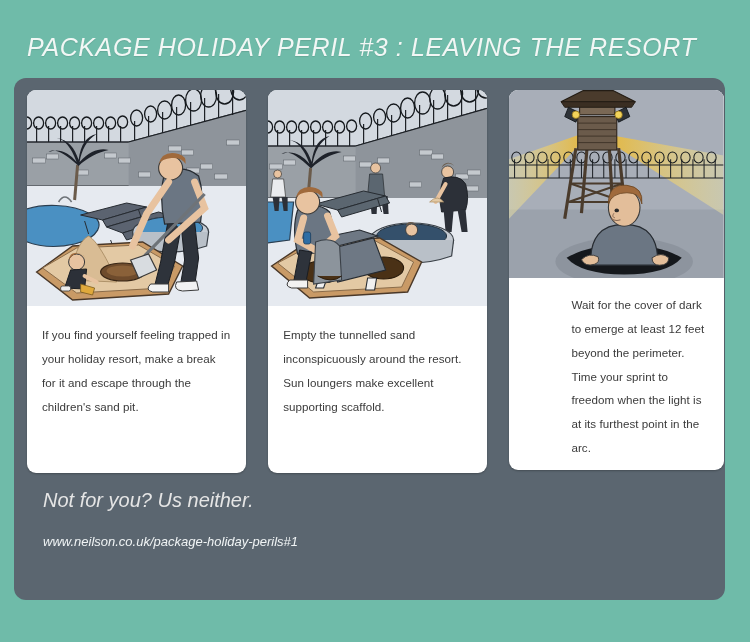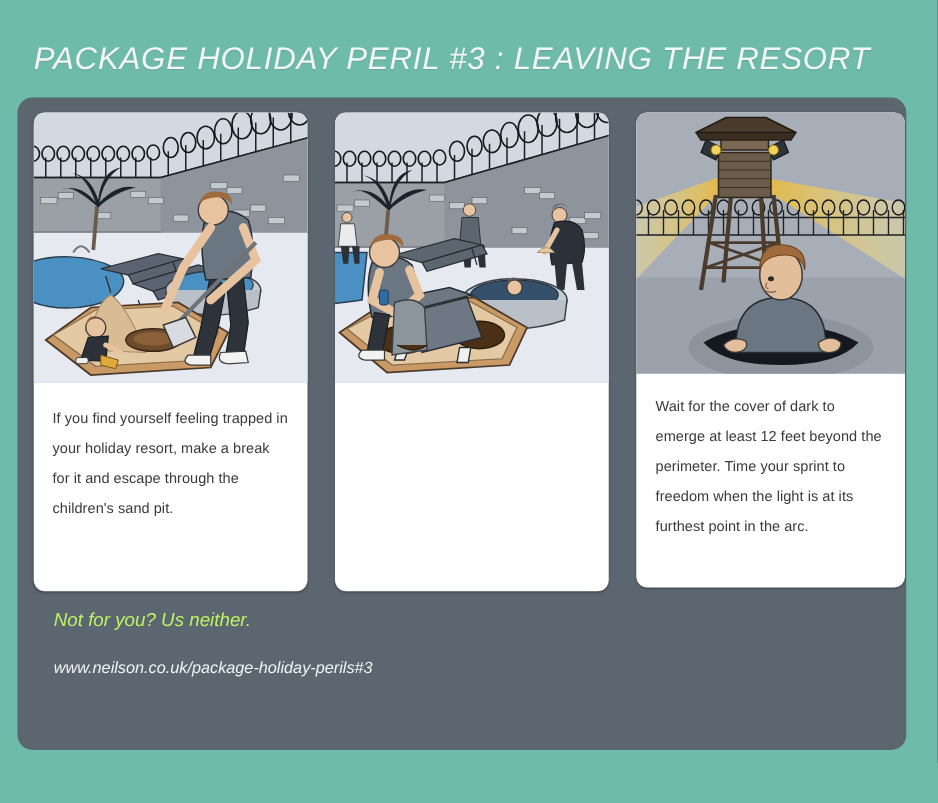--- a/index.html
+++ b/index.html
@@ -43,29 +43,29 @@
   .card-3{width:231px;height:380px;}
 
   .art{width:100%;height:216px;display:block;background:#C9CFD6;}
   .card-3 .art{height:209px;}
 
   .caption{
     padding:17px 15px 10px 15px;
     font-size:11.6px;line-height:2.06;
     color:#3A3A3A;letter-spacing:.05px;
   }
-  .card-3 .caption{padding-top:15px;}
+  .card-3 .caption{padding-top:15px;margin-left:47px;}
 
   
   .footer{
     position:absolute;left:29px;top:408px;width:660px;color:#E9EEF0;
   }
   .foot-a{
-    font-style:italic;font-size:15px;line-height:1.43;
-    color:#bef264;margin:0;
+    font-style:italic;font-size:20px;line-height:1.43;
+    color:#e5e5e5;margin:0;
   }
   .foot-url{
     font-style:italic;font-size:13px;color:#F0F4F5;
     margin-top:19px;
   }
 </style>
 </head>
 <body>
 
 <div class="stage">
@@ -360,20 +360,21 @@
               <path d="M58 160 L58 190 L70 192 L70 162 Z" fill="#2E333B" stroke="#1A1D22" stroke-width="1"></path>
               <path d="M30 190 q-6 6 2 8 l16 0 l0 -8 Z" fill="#F2F2F2" stroke="#3A3A3A" stroke-width="1"></path>
 
               <path d="M56 152 q16 -6 24 4 l2 34 l-28 4 Z" fill="#8C949C" stroke="#3A4047" stroke-width="1.1"></path>
               <path d="M58 186 q14 8 24 0" fill="#4A3116" stroke="#2B1C0C" stroke-width="1"></path>
 
               <rect x="44" y="142" width="7" height="12" rx="2" fill="#2E6DA4" stroke="#1C3D5C" stroke-width=".8"></rect>
             </g>
           </g>
         </svg>
+        <div class="caption">Empty the tunnelled sand inconspicuously around the resort. Sun loungers make excellent supporting scaffold.</div>
       </div>
 
       <div class="card card-3">
         <svg class="art" viewBox="0 0 231 209" preserveAspectRatio="xMidYMid slice">
           <defs>
             <clipPath id="c3">
                 <rect x="0" y="0" width="231" height="209"></rect>
               </clipPath>
             <linearGradient id="beamL" x1="1" y1="0" x2="0" y2="0">
               <stop offset="0%" stop-color="#E8B93C" stop-opacity="1"></stop>
@@ -488,17 +489,17 @@
             </g>
           </g>
         </svg>
         <div class="caption">Wait for the cover of dark to emerge at least 12 feet beyond the perimeter. Time your sprint to freedom when the light is at its furthest point in the arc.</div>
       </div>
 
     </div>
 
     <div class="footer">
       <div class="foot-a">Not for you? Us neither.</div>
-      <div class="foot-url">www.neilson.co.uk/package-holiday-perils#3</div>
+      <div class="foot-url">www.neilson.co.uk/package-holiday-perils#1</div>
     </div>
 
   </div>
 </div>
 
 </body></html>

